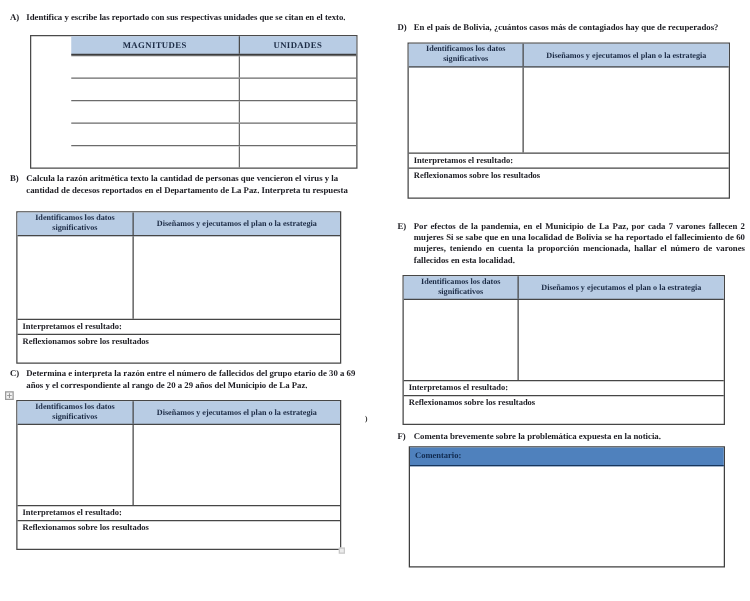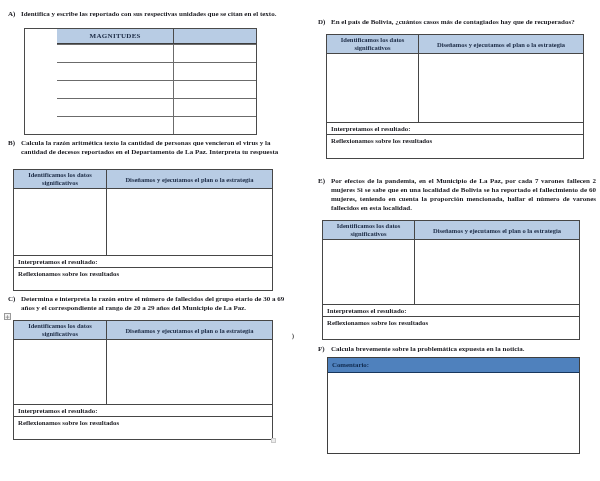--- a/index.html
+++ b/index.html
@@ -54,23 +54,24 @@
 
 <div id="canvas">
 
   <div>
 
     <div class="prompt" style="left:8px;top:10px;width:287px;">
       <span class="marker">A)</span>
       <span class="ptext">Identifica y escribe las reportado con sus respectivas unidades que se citan en el texto.</span>
     </div>
 
-    <div class="atable" style="left:24px;top:28px;width:233px;padding-left:32px;">
+    <div class="atable" style="left:24px;top:28px;width:262px;padding-left:32px;">
       <div class="a-head">
         <div class="hc hc1">MAGNITUDES</div>
+        <div class="hc hc2">UNIDADES</div>
       </div>
       <div class="a-row">
           <div class="ac1"></div>
           <div class="ac2"></div>
         </div>
       <div class="a-row">
           <div class="ac1"></div>
           <div class="ac2"></div>
         </div>
       <div class="a-row">
@@ -163,21 +164,21 @@
       <div class="st-body" style="height:64px;">
         <div class="sc1"></div>
         <div class="sc2"></div>
       </div>
       <div class="st-row" style="height:12px;">Interpretamos el resultado:</div>
       <div class="st-row" style="height:23px;">Reflexionamos sobre los resultados</div>
     </div>
 
     <div class="prompt" style="left:318px;top:345px;width:278px;">
       <span class="marker">F)</span>
-      <span class="ptext">Calcula brevemente sobre la problemática expuesta en la noticia.</span>
+      <span class="ptext">Comenta brevemente sobre la problemática expuesta en la noticia.</span>
     </div>
 
     <div class="cbox" style="left:327px;top:357px;width:253px;height:97px;">
       <div class="c-head">Comentario:</div>
       <div style="height:82px;"></div>
     </div>
   </div>
 
 </div>
 

